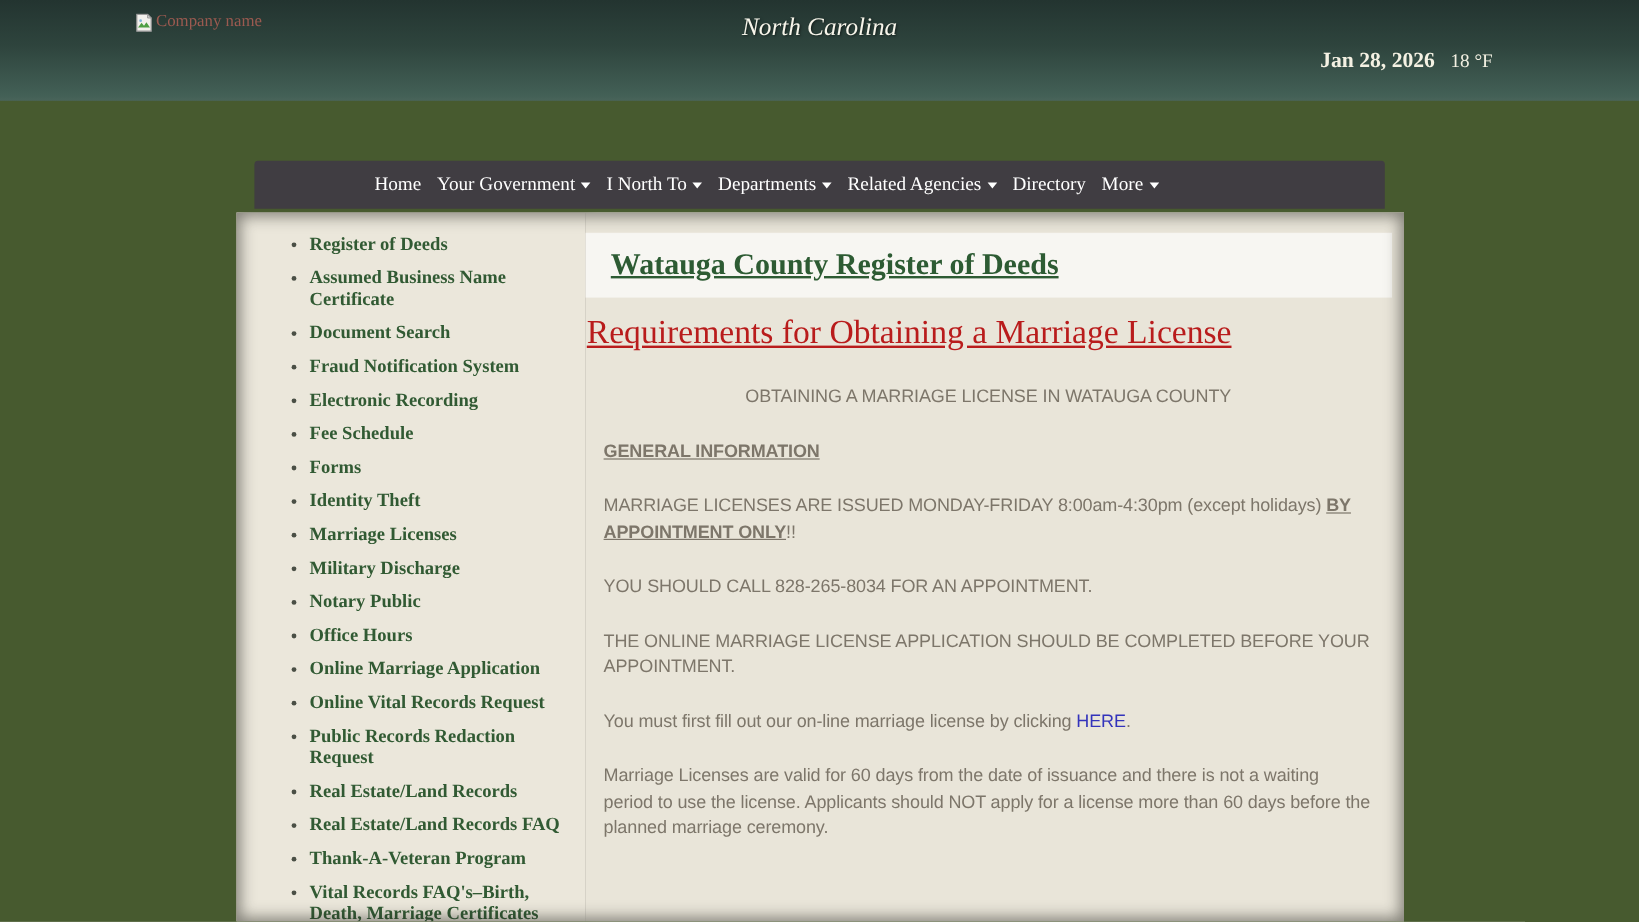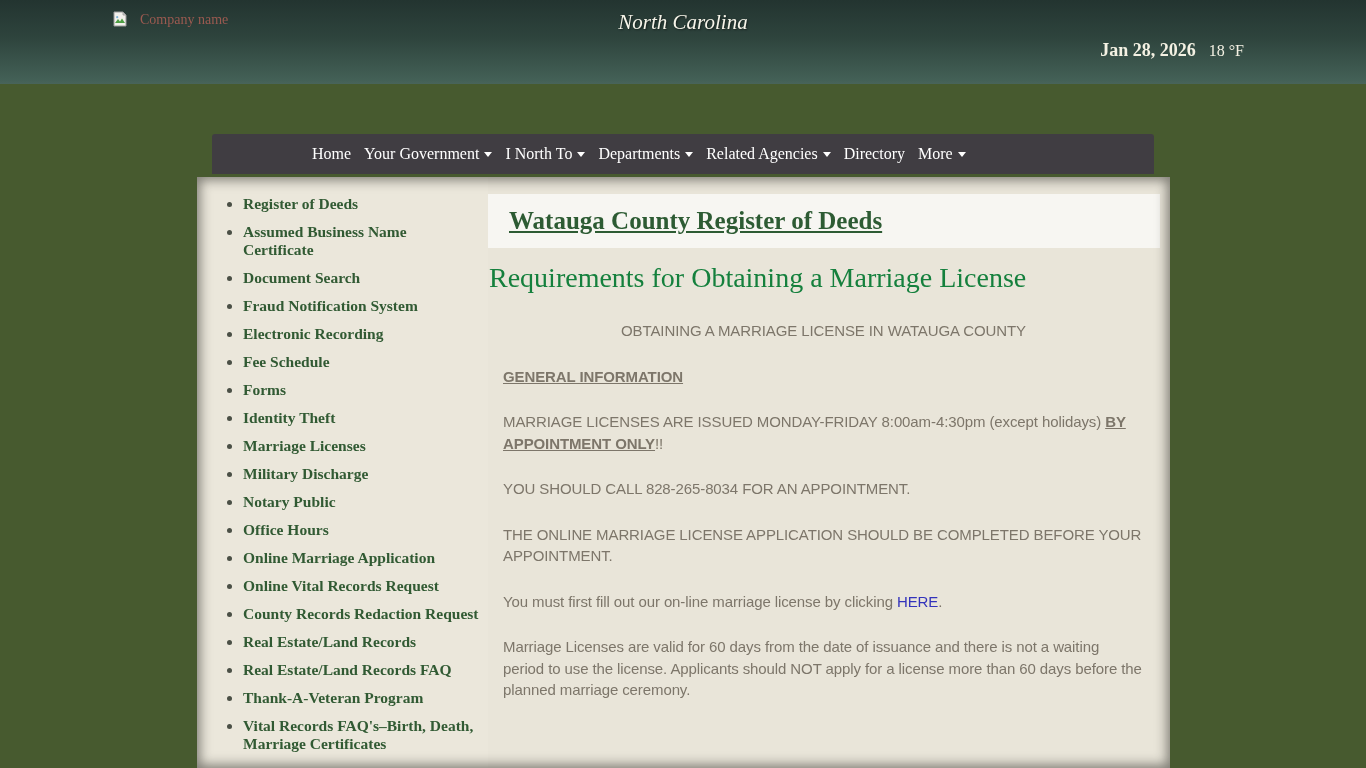--- a/index.html
+++ b/index.html
@@ -10,21 +10,21 @@
     position: relative;
   }
 
   
   .site-header {
     position: absolute; top: 0; left: 0; width: 1366px; height: 84px;
     background: linear-gradient(to bottom, #233430 0%, #2e443d 45%, #436056 95%, #49645a 100%);
   }
   .logo {
     position: absolute; left: 112px; top: 11px;
-    display: flex; align-items: center; gap: 12px;
+    display: flex; align-items: flex-start; gap: 2px;
     cursor: pointer;
   }
   .logo-alt {
     font-size: 14px; color: #9b5a50; font-family: "Liberation Serif", serif;
   }
   .title-block {
     position: absolute; left: 0; right: 0; top: 9px; text-align: center;
     color: #f7f5ea; pointer-events: none;
   }
   .site-title {
@@ -70,21 +70,21 @@
   .content-panel::after {
     content: ""; position: absolute; inset: 0; pointer-events: none;
     box-shadow: inset 0 0 12px 3px rgba(38,38,32,0.55);
   }
 
   
   .sidebar {
     width: 291px; height: 100%;
     background: #ebe7db;
     box-shadow: 4px 0 7px -1px rgba(0,0,0,0.45);
-    padding: 18px 8px 0 6px;
+    padding: 18px 8px 0 21px;
     flex-shrink: 0;
   }
   .sidebar ul { list-style: disc; padding-left: 40px; }
   .sidebar li {
     margin-bottom: 10px;
     color: #4a4f45;
     font-size: 15.5px; line-height: 18px;
   }
   .sidebar li a {
     color: #315a33; font-weight: bold; text-decoration: none; cursor: pointer;
@@ -104,21 +104,22 @@
     display: flex; align-items: center; padding-left: 21px;
   }
   .banner-title {
     font-size: 25px; font-weight: bold; color: #2d5b33;
     text-decoration: underline; cursor: pointer;
     font-family: "Liberation Serif", serif;
   }
   .article { padding: 0 26px 0 0; }
   .page-title {
     font-family: "Liberation Serif", serif;
-    font-size: 28px; font-weight: normal; color: #15803d;
+    font-size: 28px; font-weight: normal; color: #b91c1c;
+    text-decoration: underline;
     margin: 6px 0 26px 1px;
   }
   .article p {
     font-family: "Liberation Sans", sans-serif;
     font-size: 15px; line-height: 21.5px; color: #7d766a;
     margin: 0 0 24px 15px;
     letter-spacing: -0.1px;
   }
   .article p.centered { text-align: center; }
   .section-heading { font-weight: bold; text-decoration: underline; }
@@ -189,21 +190,21 @@
       <li><a>Electronic Recording</a></li>
       <li><a>Fee Schedule</a></li>
       <li><a>Forms</a></li>
       <li><a>Identity Theft</a></li>
       <li><a>Marriage Licenses</a></li>
       <li><a>Military Discharge</a></li>
       <li><a>Notary Public</a></li>
       <li><a>Office Hours</a></li>
       <li><a>Online Marriage Application</a></li>
       <li><a>Online Vital Records Request</a></li>
-      <li><a>County Records Redaction Request</a></li>
+      <li><a>Public Records Redaction Request</a></li>
       <li><a>Real Estate/Land Records</a></li>
       <li><a>Real Estate/Land Records FAQ</a></li>
       <li><a>Thank-A-Veteran Program</a></li>
       <li><a>Vital Records FAQ's–Birth, Death, Marriage Certificates</a></li>
     </ul>
   </aside>
 
   <main class="main-content">
     <div class="banner">
       <a class="banner-title">Watauga County Register of Deeds</a>

